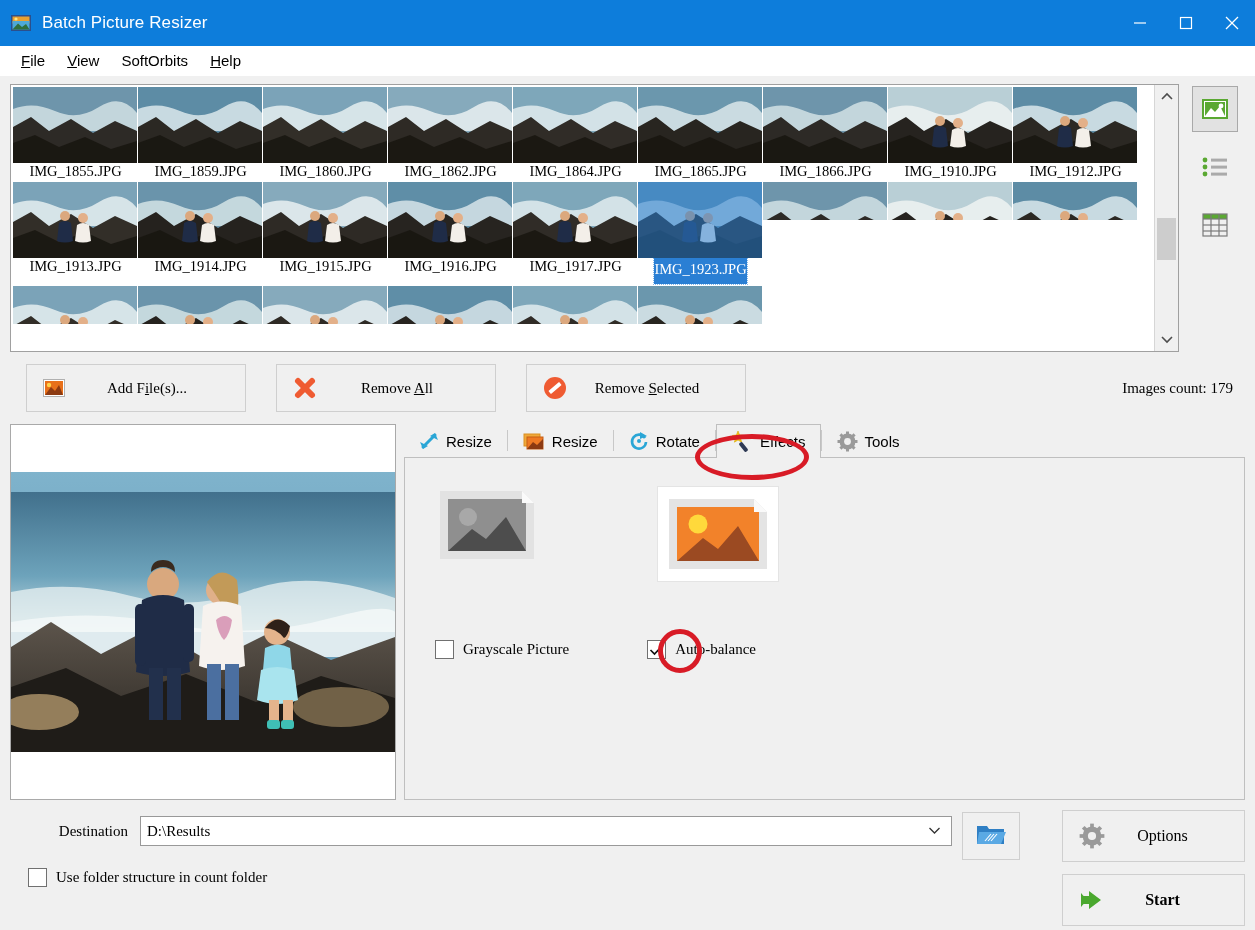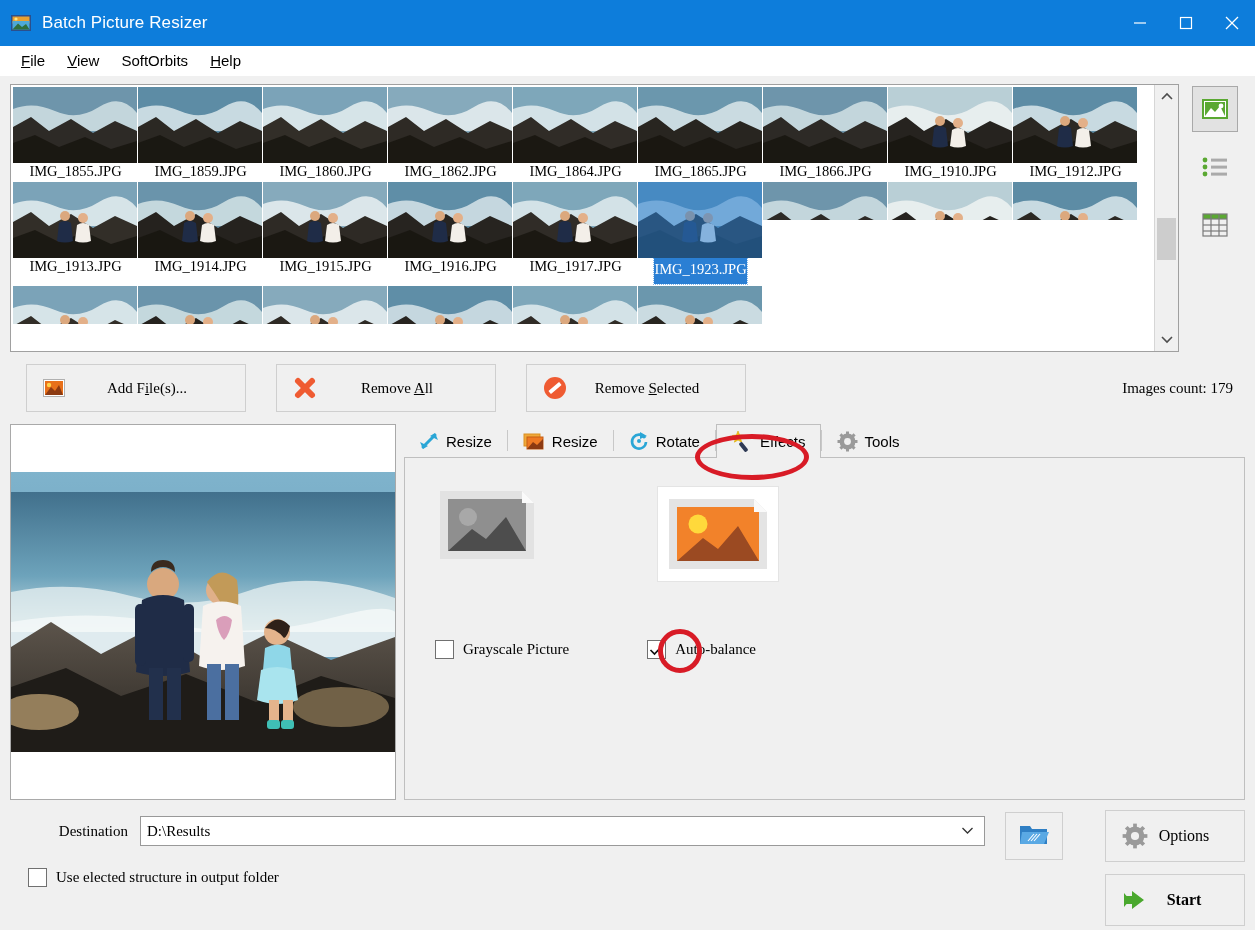--- a/index.html
+++ b/index.html
@@ -129,21 +129,21 @@
     align-items:center; padding:0 6px; font-size:15px; position:relative; max-width:845px;
     font-family:"Liberation Serif", serif;
   }
   .combo-arrow { margin-left:auto; color:#333; font-size:11px; padding-right:4px; }
   .folderstruct-row { display:flex; align-items:center; margin-top:22px; margin-left:18px; }
 
   .bottom-right { display:flex; align-items:flex-start; padding-left:10px; }
   .browse-btn { width:58px; height:48px; background:#f0f0f0; border:1px solid #cfcfcf; display:flex; align-items:center; justify-content:center; margin-right:14px; margin-top:2px; }
   .action-col { display:flex; flex-direction:column; }
   .action-btn {
-    width:140px; height:52px; background:#f0f0f0; border:1px solid #cfcfcf;
+    width:183px; height:52px; background:#f0f0f0; border:1px solid #cfcfcf;
     display:flex; align-items:center; position:relative; font-size:16px; margin-bottom:12px;
     justify-content:center; font-family:"Liberation Serif", serif;margin-left:28px;
   }
   .action-btn .ab-icon { position:absolute; left:16px; display:flex; }
   .action-btn .ab-label { padding-left:18px; }
   #btn-start .ab-label { font-weight:bold; }
 
   
   .annot-ellipse { position:absolute; border:5px solid #d81b26; border-radius:50%; pointer-events:none; }
   #annot-effects { left:695px; top:434px; width:114px; height:46px; }
@@ -759,21 +759,21 @@
             <span class="combo-arrow">
               <svg width="13" height="9" viewBox="0 0 13 9">
                   <polyline points="1.5,2 6.5,7 11.5,2" fill="none" stroke="#333" stroke-width="1.3"></polyline>
                 </svg>
             </span>
           </div>
         </div>
         <div class="folderstruct-row">
           <div class="chk">
             <span class="chkbox"></span>
-            <span>Use elected structure in output folder</span>
+            <span>Use folder structure in count folder</span>
           </div>
         </div>
       </div>
 
       <div class="bottom-right">
         <div class="browse-btn">
           <span>
             <svg width="30" height="24" viewBox="0 0 30 24">
               <path d="M1 3 L11 3 L13 6 L28 6 L28 21 L1 21 Z" fill="#2f7fc4"></path>
               <path d="M3 9 L30 9 L25 21 L1 21 Z" fill="#5aa9e4"></path>

